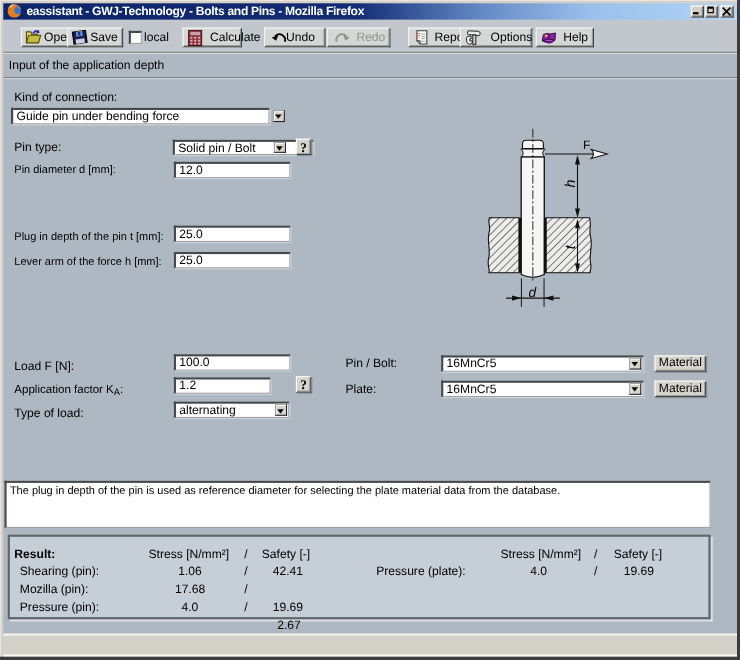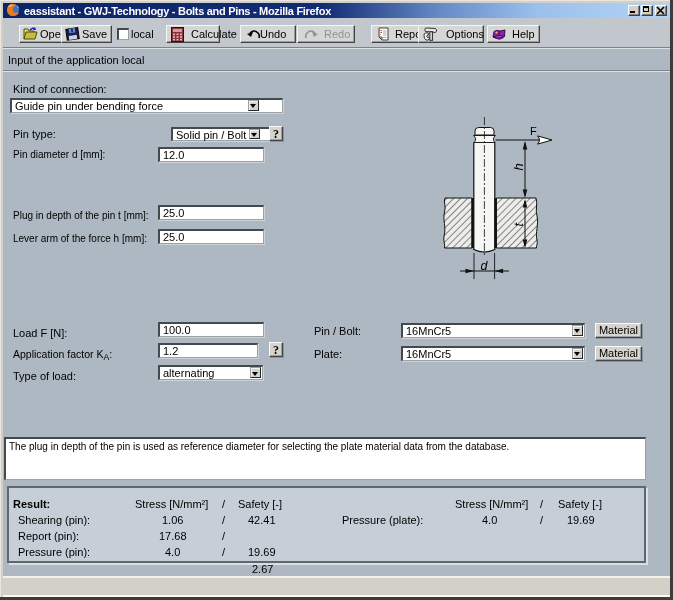--- a/index.html
+++ b/index.html
@@ -128,33 +128,33 @@
         <path d="M7,7.5 L7.5,3" stroke="#30083e" stroke-width="0.8" fill="none"></path>
         <path d="M2.5,10.5 L7,9 L12,10 L7.5,11.8 Z" fill="#6a1286"></path>
         <circle cx="4.5" cy="4.5" r="1.1" fill="#f0c030"></circle>
       </svg>
       <div class="t" style="left:24px;">Help</div>
     </div>
     <div class="sep1"></div>
   </div>
   <div id="client">
 
-    <div class="lbl" style="left:5px;top:5px;">Input of the application local</div>
+    <div class="lbl" style="left:5px;top:5px;">Input of the application depth</div>
     <div class="groove" style="left:0px;top:21px;width:667px;"></div>
 
     <div class="lbl" style="left:10px;top:34px;">Kind of connection:</div>
-    <div class="fld" style="left:7px;top:49px;width:273px;height:15px;">
+    <div class="fld" style="left:7px;top:49px;width:235px;height:15px;">
         <div class="v">Guide pin under bending force</div>
       </div>
     <div class="cbtn" style="left:245px;top:51px;width:11px;height:11px;">
         <div class="tri"></div>
       </div>
 
     <div class="lbl" style="left:10px;top:79px;">Pin type:</div>
-    <div class="fld" style="left:168px;top:78px;width:105px;height:14px;">
+    <div class="fld" style="left:154px;top:78px;width:128px;height:14px;">
         <div class="v">Solid pin / Bolt</div>
       </div>
     <div class="cbtn" style="left:246px;top:80px;width:11px;height:10px;">
         <div class="tri" style="top:3px;"></div>
       </div>
     <div class="sbtn" style="left:266px;top:77px;width:14px;height:15px;"><b style="font-family:'Liberation Serif',serif;font-size:12px;">?</b></div>
 
     <div class="lbl" style="left:10px;top:100px;font-size:10px;">Pin diameter d [mm]:</div>
     <div class="fld" style="left:155px;top:98px;width:106px;height:15px;">
         <div class="v">12.0</div>
@@ -169,21 +169,21 @@
     <div class="fld" style="left:155px;top:180px;width:106px;height:15px;">
         <div class="v">25.0</div>
       </div>
 
     <div class="lbl" style="left:10px;top:278px;">Load F [N]:</div>
     <div class="fld" style="left:155px;top:273px;width:106px;height:15px;">
         <div class="v">100.0</div>
       </div>
 
     <div class="lbl" style="left:10px;top:299px;font-size:10.5px;">Application factor K<span style="font-size:8.5px;vertical-align:-2px;">A</span>:</div>
-    <div class="fld" style="left:155px;top:294px;width:100px;height:15px;">
+    <div class="fld" style="left:155px;top:294px;width:88px;height:15px;">
         <div class="v">1.2</div>
       </div>
     <div class="sbtn" style="left:266px;top:293px;width:14px;height:15px;"><b style="font-family:'Liberation Serif',serif;font-size:12px;">?</b></div>
 
     <div class="lbl" style="left:10px;top:321px;">Type of load:</div>
     <div class="fld" style="left:155px;top:316px;width:105px;height:15px;">
         <div class="v">alternating</div>
       </div>
     <div class="cbtn" style="left:247px;top:318px;width:11px;height:11px;">
         <div class="tri" style="top:3.5px;"></div>
@@ -263,21 +263,21 @@
     <div style="left:531px;top:10px;">/</div>
     <div style="left:549px;top:10px;">Safety [-]</div>
     <div style="left:9px;top:26px;">Shearing (pin):</div>
     <div style="left:153px;top:26px;">1.06</div>
     <div style="left:213px;top:26px;">/</div>
     <div style="left:239px;top:26px;">42.41</div>
     <div style="left:333px;top:26px;">Pressure (plate):</div>
     <div style="left:473px;top:26px;">4.0</div>
     <div style="left:531px;top:26px;">/</div>
     <div style="left:558px;top:26px;">19.69</div>
-    <div style="left:9px;top:42px;">Report (pin):</div>
+    <div style="left:9px;top:42px;">Mozilla (pin):</div>
     <div style="left:150px;top:42px;">17.68</div>
     <div style="left:213px;top:42px;">/</div>
     <div style="left:243px;top:42px;margin-top:33px;">2.67</div>
     <div style="left:9px;top:58px;">Pressure (pin):</div>
     <div style="left:156px;top:58px;">4.0</div>
     <div style="left:213px;top:58px;">/</div>
     <div style="left:239px;top:58px;">19.69</div>
   </div>
   <div id="status"></div>
   <div id="frame"></div>

